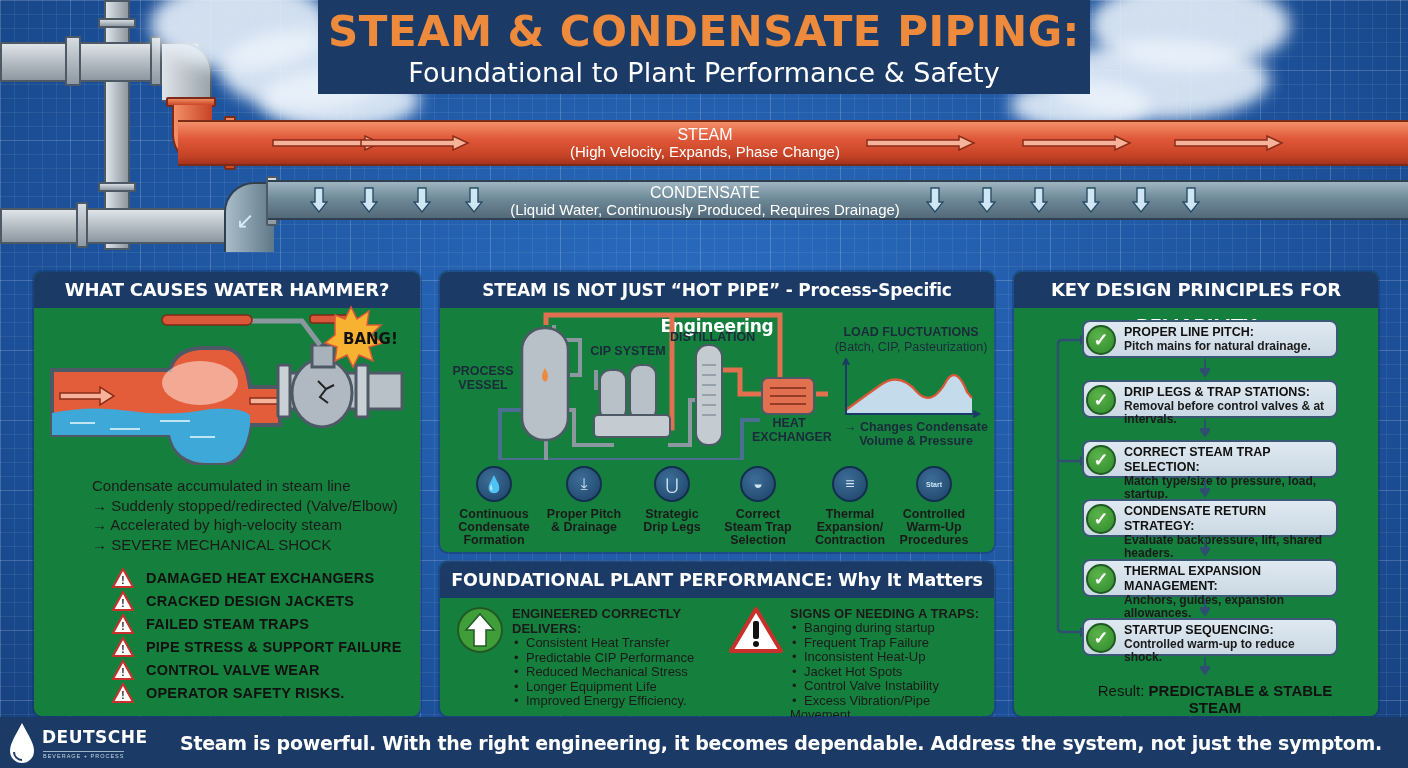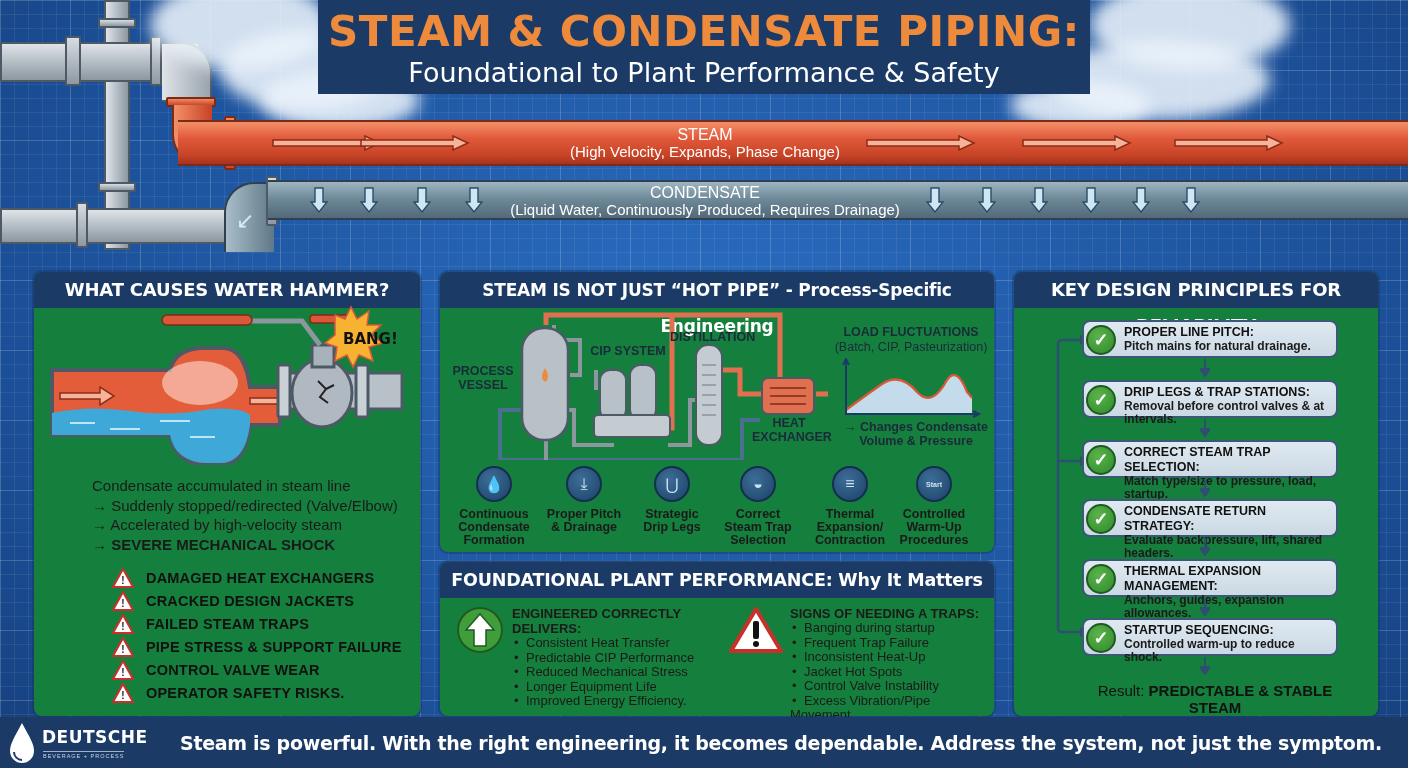--- a/index.html
+++ b/index.html
@@ -77,21 +77,21 @@
     box-shadow: 0 0 0 2px rgba(20,50,90,0.4);
   }
   .panel-head {
     background: #1b3b66; color: #fff; font-weight: 700;
     text-align: center; font-size: 18px; height: 36px; line-height: 36px;
     font-family: "DejaVu Sans", sans-serif; letter-spacing: -0.2px;
   }
 
   
   .wh-text { left: 92px; top: 476px; width: 330px; font-size: 15px; color: #1a1a1a; line-height: 19.5px; }
-  .wh-text .bold { font-weight: 700; }
+  .wh-text .bold { font-weight: 400; }
   .risk-list { left: 112px; top: 566px; }
   .risk-item { display: flex; align-items: center; height: 23px; }
   .risk-item .tri { width: 22px; height: 20px; margin-right: 12px; }
   .risk-item span { font-weight: 700; font-size: 14.5px; color: #111; letter-spacing: 0.2px; }
 
   
   .diag-label { font-weight: 700; font-size: 12.5px; color: #1a2a3a; text-align: center; line-height: 14px; }
   .load-title { font-weight: 700; font-size: 12.5px; color: #1a2a3a; text-align: center; }
   .load-sub { font-size: 12.5px; color: #1a2a3a; text-align: center; }
   .icon-item { position: absolute; width: 80px; text-align: center; }

